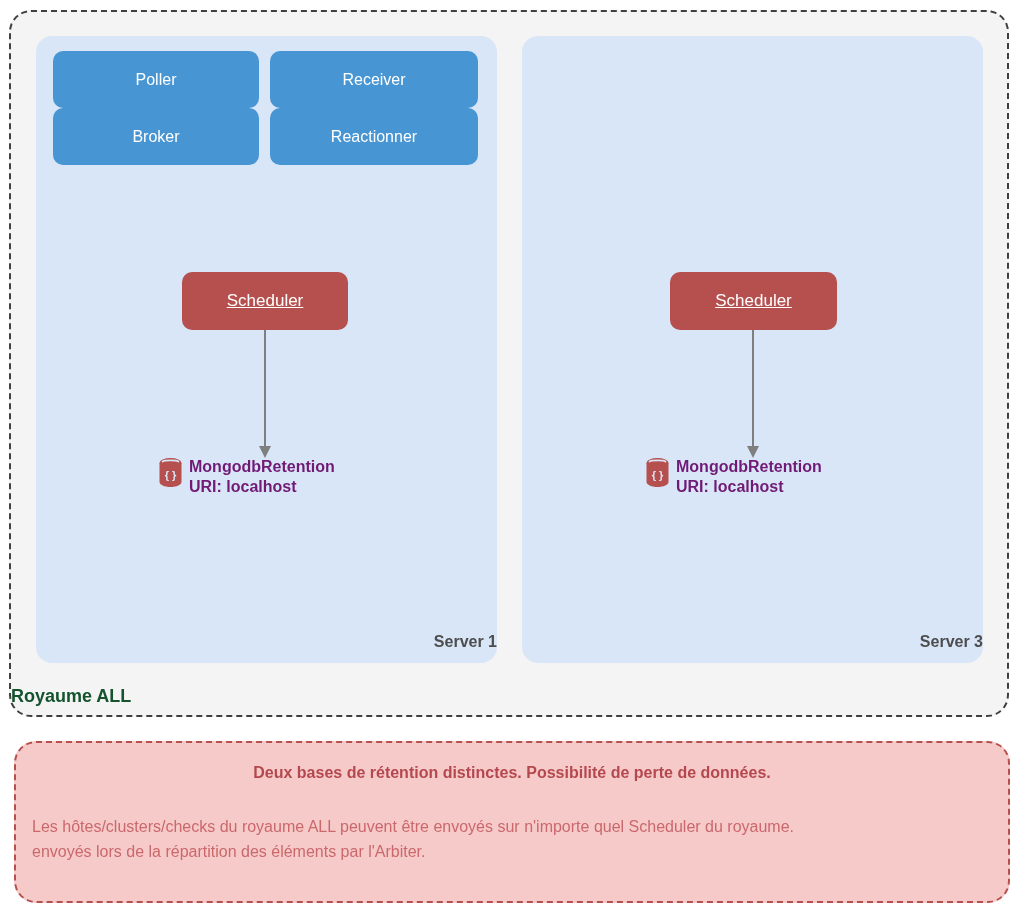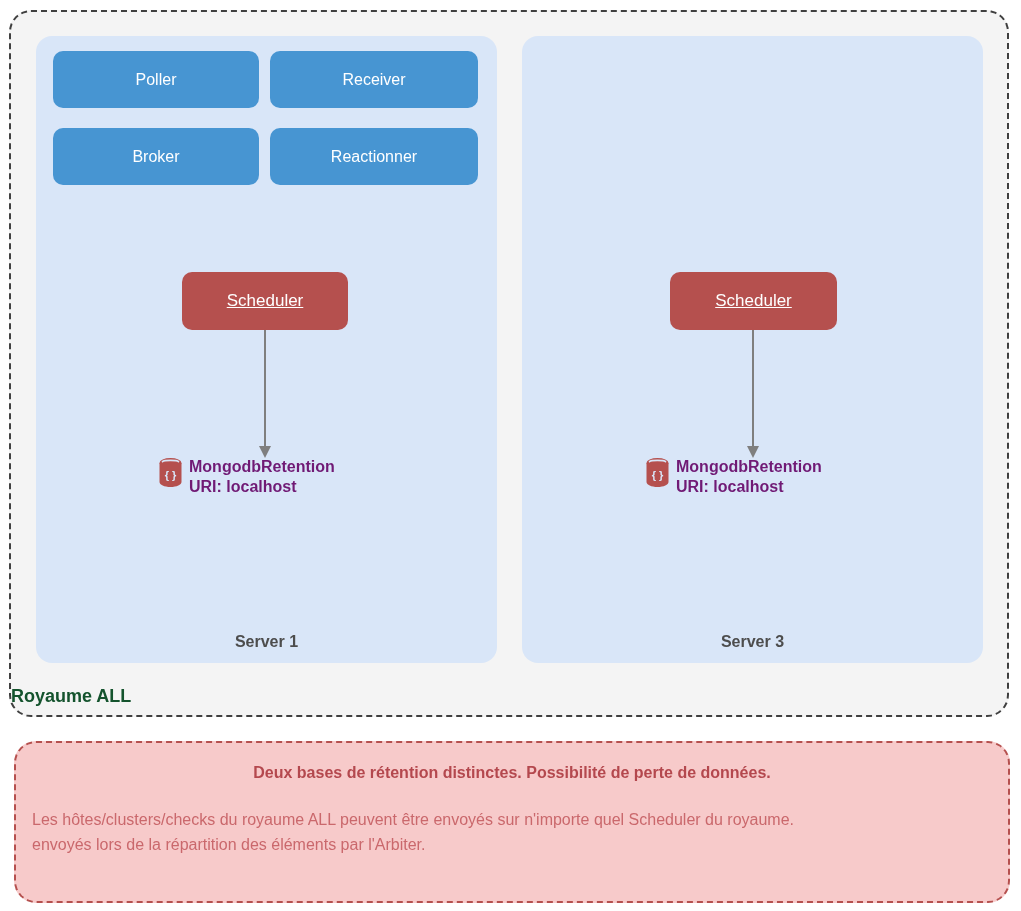--- a/index.html
+++ b/index.html
@@ -9,21 +9,21 @@
   .realm{position:absolute;left:9px;top:10px;width:1000px;height:707px;
          box-sizing:border-box;background:#f4f4f4;border:2px dashed #3f3f3f;
          border-radius:22px;}
 
   .server{position:absolute;top:24px;width:461px;height:627px;
           background:#d9e6f8;border-radius:16px;}
   .server-1{left:25px;}
   .server-2{left:511px;}
 
   .daemon-grid{position:absolute;left:17px;top:15px;width:425px;
-               display:grid;grid-template-columns:206px 208px;gap:20px 11px;}
+               display:grid;grid-template-columns:206px 208px;gap:0 11px;}
   .daemon{height:57px;background:#4795d2;border-radius:10px;color:#ffffff;
           display:flex;align-items:center;justify-content:center;font-size:16px;}
 
   .scheduler{position:absolute;top:236px;width:166px;height:58px;
              background:#b5504e;border-radius:10px;color:#ffffff;
              display:flex;align-items:center;justify-content:center;font-size:17px;text-decoration:underline;}
   .server-1 .scheduler{left:146px;}
   .server-2 .scheduler{left:148px;width:167px;}
 
   .arrow-line{position:absolute;top:294px;width:2px;height:116px;background:#7f7f7f;}
@@ -33,31 +33,31 @@
   .server-1 .arrow-line{left:228px;}
   .server-1 .arrow-head{left:223px;}
   .server-2 .arrow-line{left:230px;}
   .server-2 .arrow-head{left:225px;}
 
   .retention{position:absolute;top:421px;display:flex;align-items:flex-start;gap:6px;}
   .server-1 .retention{left:122px;}
   .server-2 .retention{left:123px;}
   .retention-text{color:#701a75;font-weight:bold;font-size:16px;line-height:20px;white-space:nowrap;}
 
-  .server-label{position:absolute;bottom:12px;left:0;width:100%;text-align:center;
+  .server-label{position:absolute;bottom:12px;left:0;width:100%;text-align:right;
                 color:#4d4d4d;font-weight:bold;font-size:16px;}
   .realm-label{position:absolute;bottom:8px;left:0;width:100%;text-align:left;
                color:#14532d;font-weight:bold;font-size:18px;}
 
   .warning{position:absolute;left:14px;top:741px;width:996px;height:162px;
            box-sizing:border-box;background:#f7caca;border:2px dashed #b5504e;
            border-radius:22px;padding:20px 16px 0 16px;}
   .warning-title{text-align:center;color:#b4484e;font-weight:bold;
                  font-size:16px;line-height:20px;}
-  .warning-body{margin-top:24px;color:#ca686c;font-size:16px;line-height:25px;}
+  .warning-body{margin-top:31px;color:#ca686c;font-size:16px;line-height:25px;}
 </style>
 </head>
 <body>
 
 <div class="canvas">
 
   <div class="realm">
 
     <div class="server server-1">
       <div class="daemon-grid">

